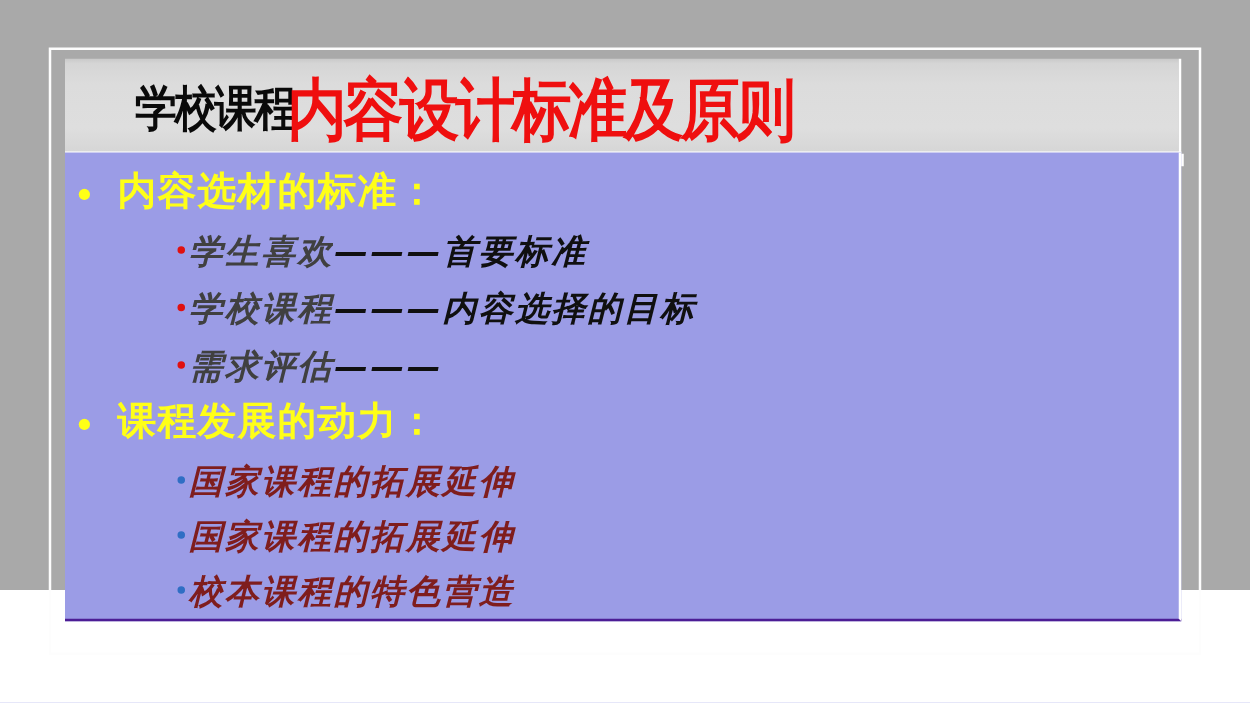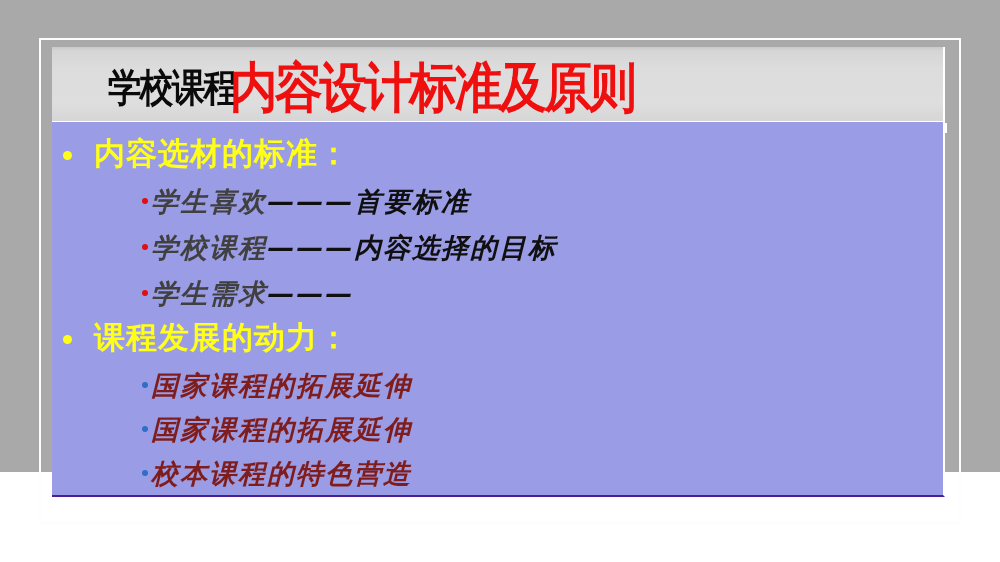--- a/index.html
+++ b/index.html
@@ -199,21 +199,21 @@
 
     <div class="lvl2" id="s2">
       <span class="lvl2-dot red"></span>
       <span class="script red">学校课程</span>
         <span class="script black dash">———</span>
         <span class="script black">内容选择的目标</span>
     </div>
 
     <div class="lvl2" id="s3">
       <span class="lvl2-dot red"></span>
-      <span class="script red">学生需求</span>
+      <span class="script red">需求评估</span>
         <span class="script black dash">———</span>
     </div>
 
     <div class="lvl1" id="h2">
       <span class="lvl1-dot"></span>
       <span class="lvl1-text">课程发展的动力：</span>
     </div>
 
     <div class="lvl2" id="s4">
       <span class="lvl2-dot blue"></span>

